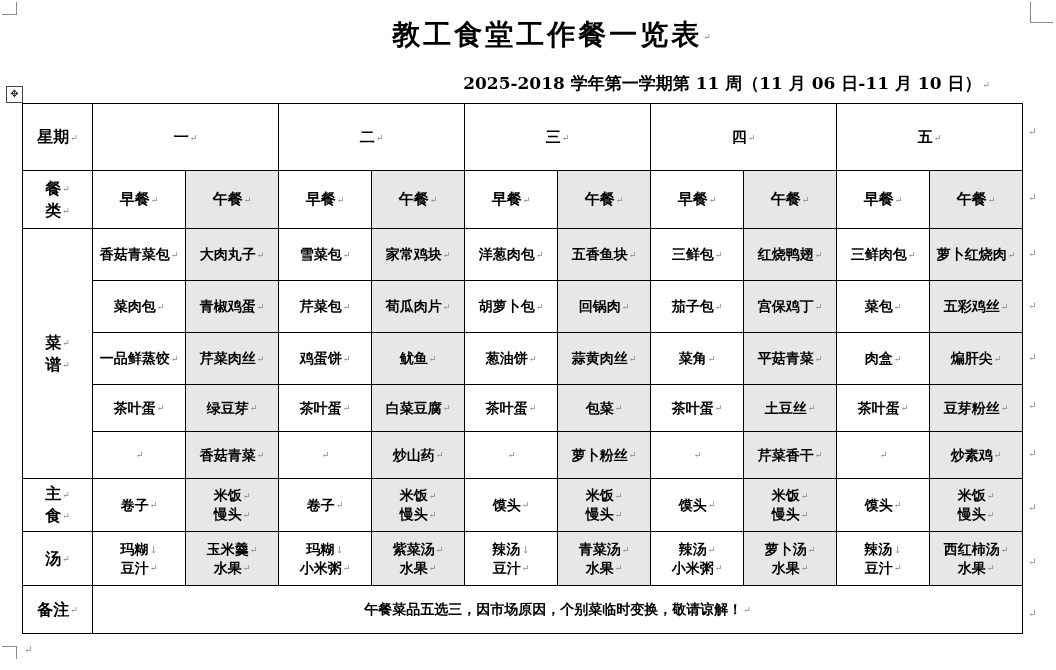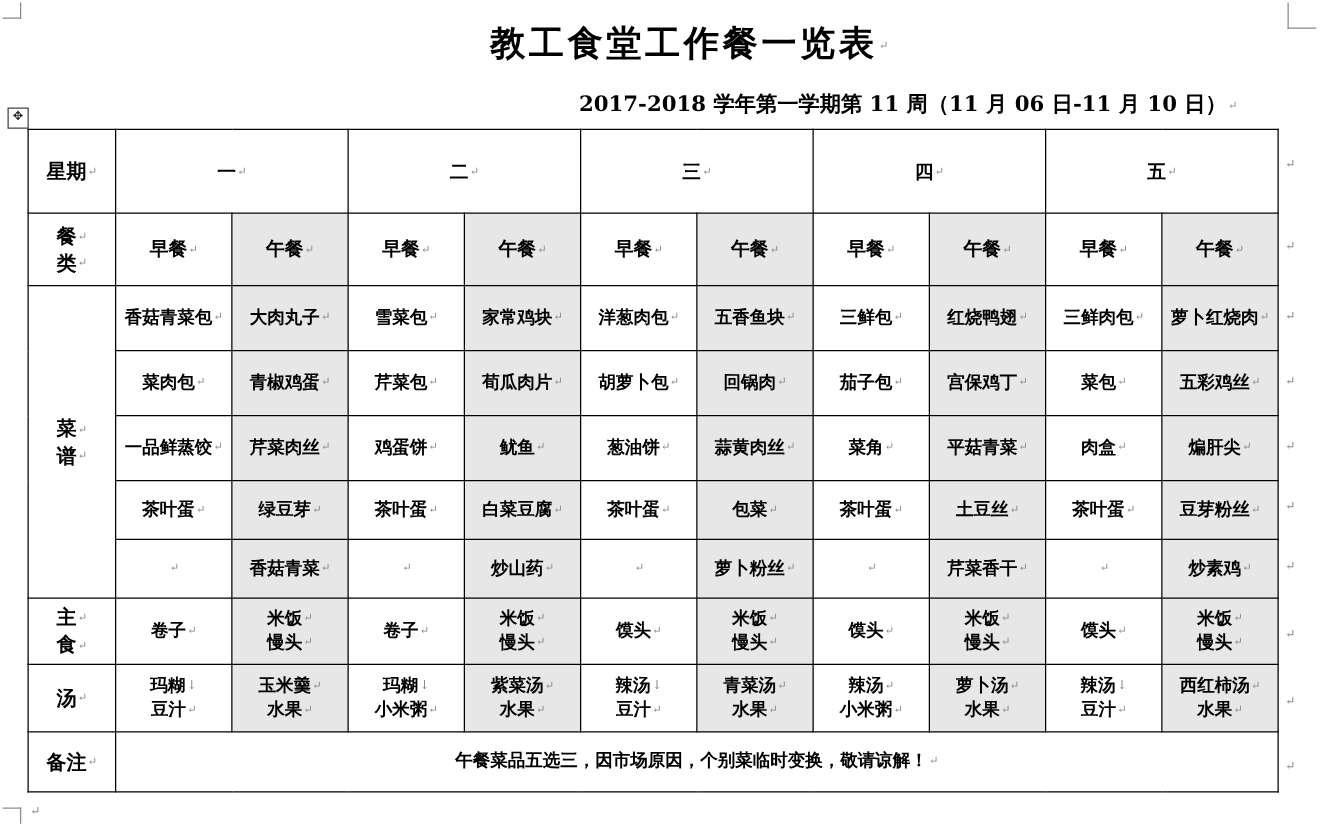--- a/index.html
+++ b/index.html
@@ -46,21 +46,21 @@
   <div class="crop crop-tl"></div>
   <div class="crop crop-tr"></div>
   <div class="crop crop-bl"></div>
 
   <div class="handle">
     <span>✥</span>
   </div>
 
   <div class="doc-title"><span>教工食堂工作餐一览表</span><span class="pmark">↵</span></div>
 
-  <div class="doc-subtitle"><span>2017-2018 学年第一学期第 11 周（11 月 06 日-11 月 10 日）</span><span class="pmark">↵</span></div>
+  <div class="doc-subtitle"><span>2025-2018 学年第一学期第 11 周（11 月 06 日-11 月 10 日）</span><span class="pmark">↵</span></div>
 
   <table class="menu-table" id="menu-table">
     <colgroup>
         <col class="lab">
         <col class="c">
         <col class="c">
         <col class="c">
         <col class="c">
         <col class="c">
         <col class="c">

